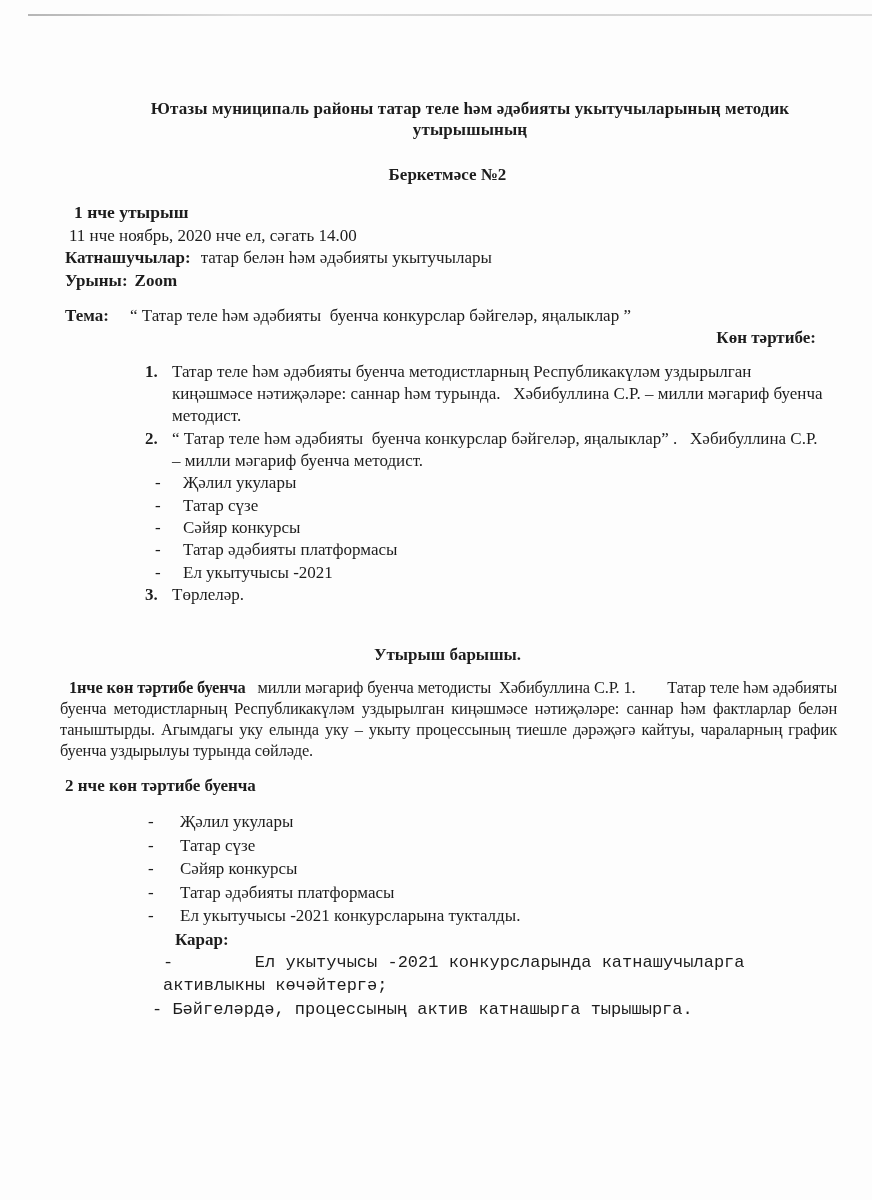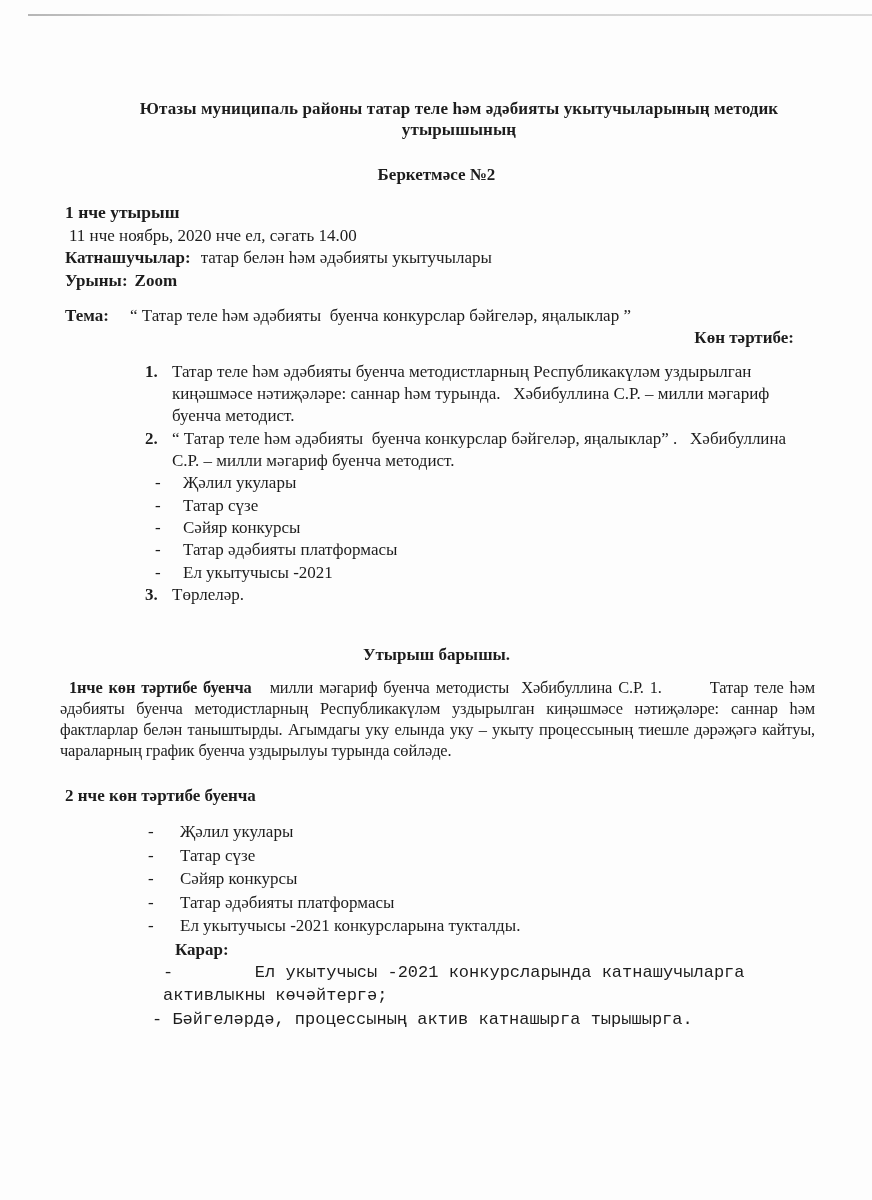--- a/index.html
+++ b/index.html
@@ -23,32 +23,32 @@
     width: 844px;
     height: 2px;
     background: linear-gradient(to right, #9e9e9e, #d2d2d2 25%, #c6c6c6 60%, #cfcfcf);
     opacity: .75;
   }
 
   .content {
     position: absolute;
     top: 98px;
     left: 65px;
-    right: 64px;
+    right: 42px;
   }
 
   .bold   { font-weight: bold; }
   .center { text-align: center; }
 
   
   [data-bind] { white-space: pre-wrap; }
 
   .doc-title   { line-height: 21px; padding-left: 45px; letter-spacing: .1px; }
   .protocol    { margin-top: 24px; line-height: 22px; }
-  .session     { margin-top: 15px; line-height: 22px; font-size: 17.5px; }
+  .session     { margin-top: 15px; line-height: 22px; font-size: 17.5px; margin-left: 9px; }
   .dateline    { margin-top: 2px; padding-left: 4px; line-height: 22.3px; }
   .meta        { line-height: 22.3px; }
   .meta-val    { margin-left: 10px; }
   .loc-val     { margin-left: 7px; }
   .theme       { margin-top: 13px; line-height: 22px; }
   .theme-val   { margin-left: 21px; }
   .agenda-heading { line-height: 22px; padding-right: 14px; text-align: right; }
 
   .agenda-list { margin-top: 12px; line-height: 22.3px; }
   .num-item  { position: relative; padding-left: 107px; }
@@ -63,21 +63,21 @@
     margin-left: -5px;
     margin-right: -7px;
     line-height: 21px;
     font-size: 16.4px;
     letter-spacing: -0.15px;
     text-indent: 9px;
     text-align: justify;
   }
   .para > span { white-space: pre-wrap; }
 
-  .second-heading { margin-top: 24px; line-height: 22px; }
+  .second-heading { margin-top: 14px; line-height: 22px; }
 
   .second-list { margin-top: 13px; line-height: 23.5px; }
   .second-list .dash-item { padding-left: 115px; }
   .second-list .dash { left: 83px; }
 
   .decision-label { margin-left: 110px; line-height: 23.5px; }
   .decision { line-height: 23.3px; font-family: Liberation Mono, monospace; }
   .d1 { margin-left: 98px; }
   .d2 { margin-left: 87px; }
 </style>

